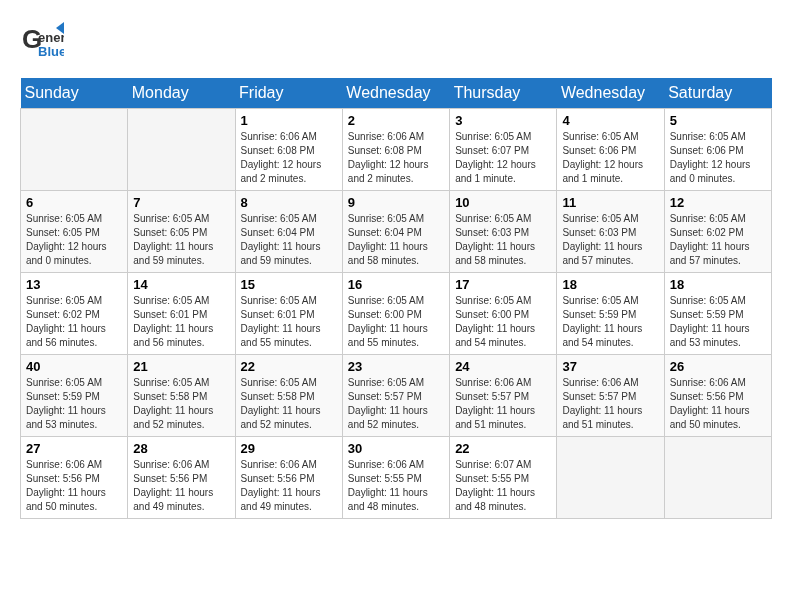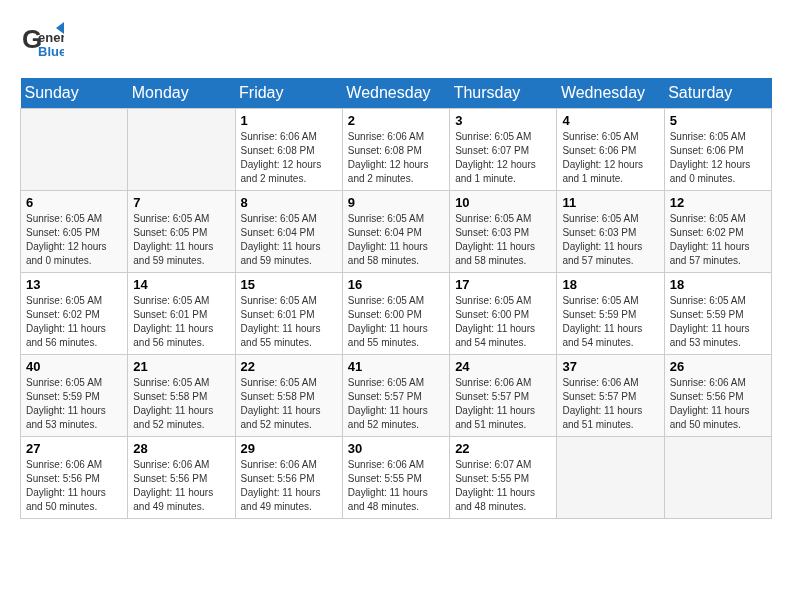--- a/index.html
+++ b/index.html
@@ -196,21 +196,21 @@
         </td>
         <td>
           <span class="day-number">21</span>
           <div class="day-info">Sunrise: 6:05 AM<br>Sunset: 5:58 PM<br>Daylight: 11 hours and 52 minutes.</div>
         </td>
         <td>
           <span class="day-number">22</span>
           <div class="day-info">Sunrise: 6:05 AM<br>Sunset: 5:58 PM<br>Daylight: 11 hours and 52 minutes.</div>
         </td>
         <td>
-          <span class="day-number">41</span>
+          <span class="day-number">23</span>
           <div class="day-info">Sunrise: 6:05 AM<br>Sunset: 5:57 PM<br>Daylight: 11 hours and 52 minutes.</div>
         </td>
         <td>
           <span class="day-number">24</span>
           <div class="day-info">Sunrise: 6:06 AM<br>Sunset: 5:57 PM<br>Daylight: 11 hours and 51 minutes.</div>
         </td>
         <td>
           <span class="day-number">37</span>
           <div class="day-info">Sunrise: 6:06 AM<br>Sunset: 5:57 PM<br>Daylight: 11 hours and 51 minutes.</div>
         </td>

